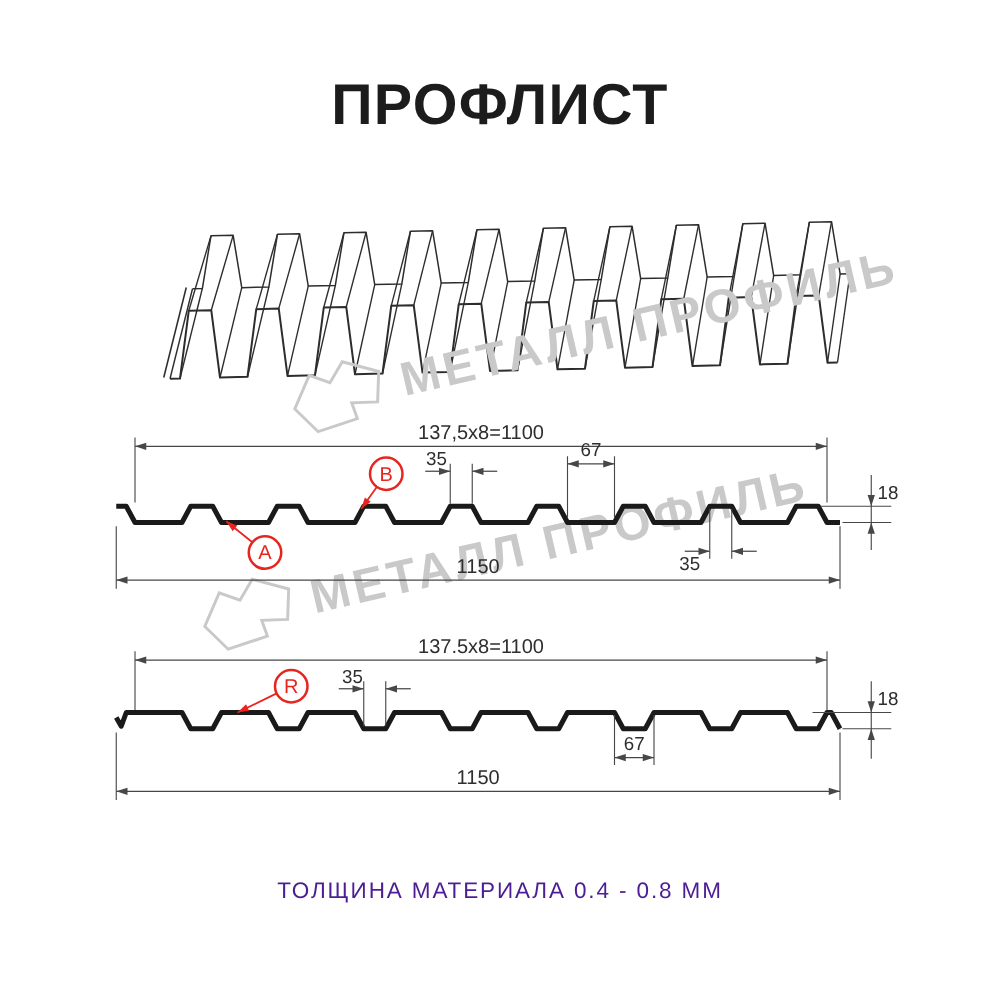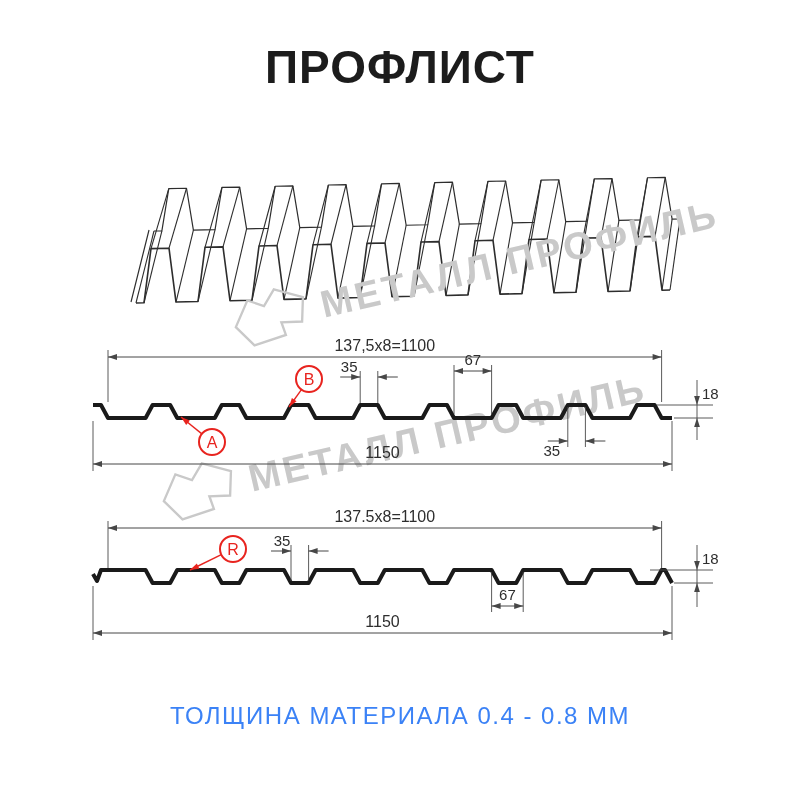--- a/index.html
+++ b/index.html
@@ -1,22 +1,22 @@
 <!DOCTYPE html>
 <html><head>
 <meta charset="utf-8">
 <style>
   html,body{margin:0;padding:0;background:#ffffff;}
   .page{position:relative;width:800px;height:800px;background:#ffffff;overflow:hidden;
         font-family:"Liberation Sans", sans-serif;}
-  .hdr{position:absolute;left:0;top:40px;width:800px;text-align:center;z-index:4;}
+  .hdr{position:absolute;left:0;top:56px;width:800px;text-align:center;z-index:4;}
   .title{font-size:46px;font-weight:bold;letter-spacing:1px;color:#1c1c1c;}
   .subtitle{margin-top:10px;font-size:22px;letter-spacing:1px;color:#333333;}
   .footer{position:absolute;left:0;top:702px;width:800px;text-align:center;z-index:4;
-          font-size:24px;letter-spacing:1.5px;color:#3b82f6;}
+          font-size:18px;letter-spacing:1.5px;color:#4c1d95;}
   .wm{position:absolute;display:flex;align-items:center;gap:12px;z-index:2;
       transform:rotate(-13deg);transform-origin:left bottom;white-space:nowrap;}
   .wm span{font-size:38px;font-weight:bold;letter-spacing:3px;color:#c9c9c9;}
   .wm svg{display:block;}
   svg.layer{position:absolute;left:0;top:0;}
   #sheet3d{z-index:1;}
   #sections{z-index:3;}
   text{font-family:"Liberation Sans", sans-serif;}
 </style>
 </head>

